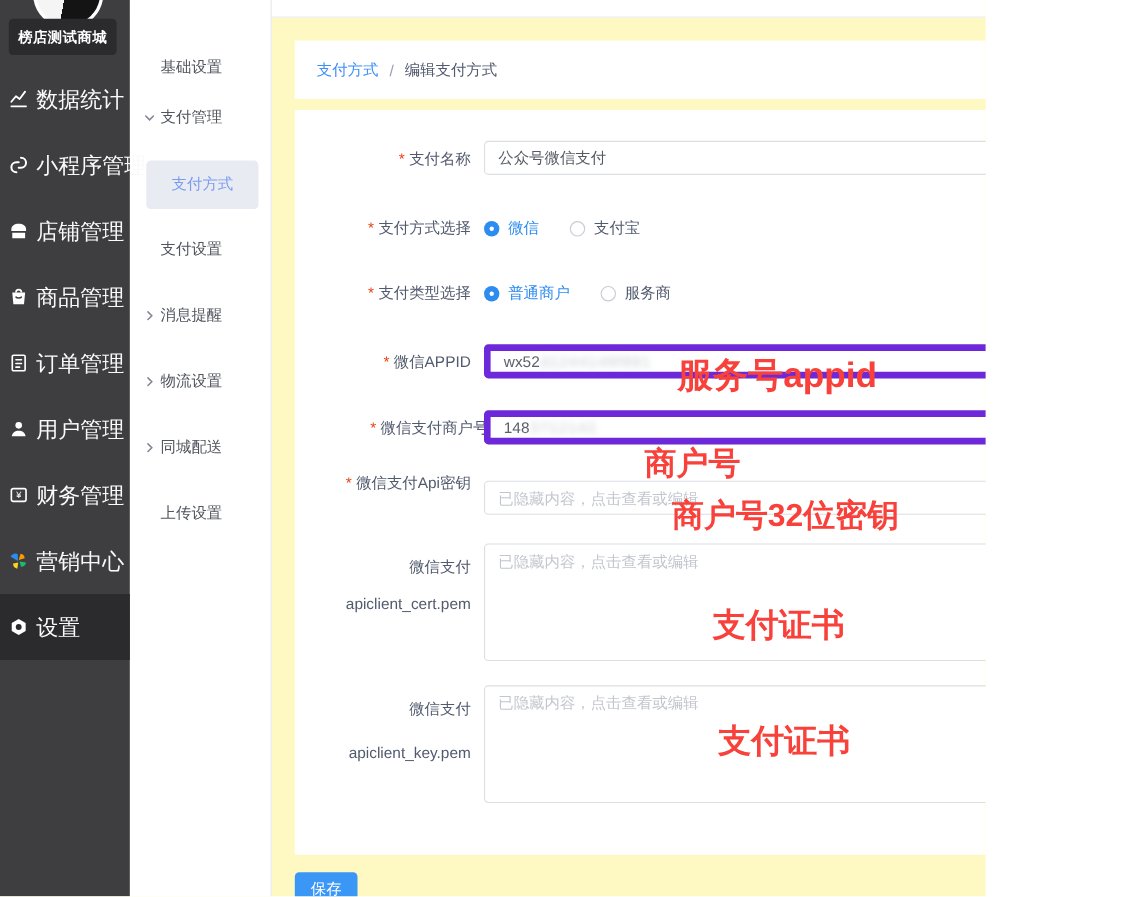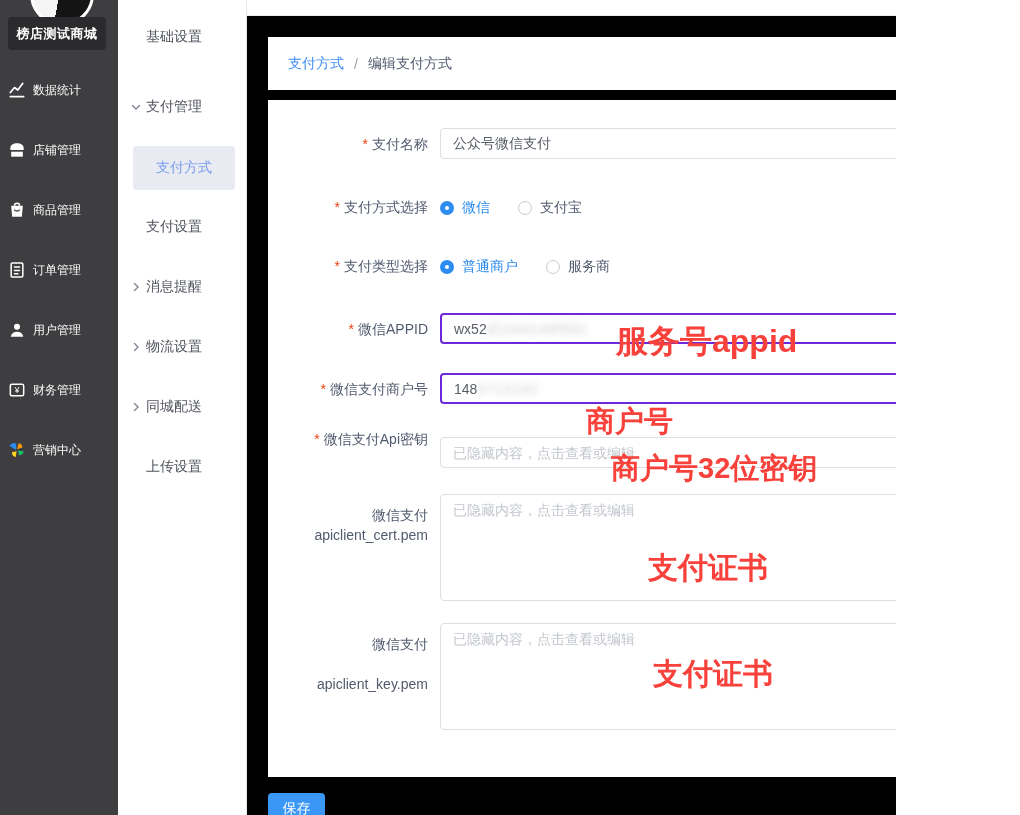--- a/index.html
+++ b/index.html
@@ -1,34 +1,34 @@
 <!DOCTYPE html>
 <html><head>
 <meta charset="utf-8">
 <style>
   html,body{margin:0;padding:0;}
-  .page{position:relative;width:896px;height:815px;overflow:hidden;background:#000000;
+  .page{position:relative;width:896px;height:815px;overflow:hidden;background:#fef9c3;
         font-family:"Liberation Sans","DejaVu Sans",sans-serif;color:#515a6e;}
 
   
   .topbar{position:absolute;left:118px;top:0;width:902px;height:15px;background:#fff;
           border-bottom:1px solid #ececee;z-index:2;}
 
   
   .sidebar{position:absolute;left:0;top:0;width:118px;height:815px;background:#3e3e41;z-index:5;}
   .avatar{position:absolute;left:30px;top:-38px;width:58px;height:58px;border-radius:50%;
           border:3px solid #fff;background:linear-gradient(100deg,#f5f5f5 46%,#141414 46%);}
   .brandbox{position:absolute;left:8px;top:17px;width:98px;height:33px;background:#2b2b2e;
             border-radius:4px;display:flex;align-items:center;justify-content:center;}
   .brandbox span{color:#fff;font-size:13px;font-weight:bold;letter-spacing:.5px;}
   .snav{position:absolute;left:0;top:60px;width:118px;}
   .snav-item{height:60px;display:flex;align-items:center;padding-left:7px;box-sizing:border-box;cursor:pointer;}
   .snav-item.active{background:#2b2b2e;}
   .snav-item .mi{width:20px;height:20px;flex:0 0 20px;margin-right:6px;}
-  .snav-item .lbl{color:#fafafa;font-size:12px;font-weight:500;white-space:nowrap;}
+  .snav-item .lbl{color:#fafafa;font-size:20px;font-weight:500;white-space:nowrap;}
 
   
   .subbar{position:absolute;left:118px;top:0;width:129px;height:815px;background:#fff;
           border-right:1px solid #e7e7ea;box-sizing:border-box;z-index:3;}
   .sub-item{position:absolute;left:0;width:129px;height:40px;display:flex;align-items:center;cursor:pointer;}
   .sub-item .chev{width:12px;height:12px;margin-left:12px;margin-right:4px;}
   .sub-item .txt{font-size:14px;color:#51555e;margin-left:28px;white-space:nowrap;}
   .sub-item.haschev .txt{margin-left:0;}
   .sub-active{position:absolute;left:15px;top:146px;width:102px;height:44px;background:#e9ebf2;
               border-radius:4px;display:flex;align-items:center;justify-content:center;cursor:pointer;}
@@ -44,21 +44,21 @@
   .form-card{position:absolute;left:268px;top:100px;width:760px;height:677px;background:#fff;z-index:1;}
 
   
   .flabel{position:absolute;left:0;width:160px;text-align:right;font-size:14px;color:#515a6e;white-space:nowrap;}
   .req{color:#ed4014;font-style:normal;margin-right:4px;}
   .ctrl{position:absolute;left:172px;width:498px;box-sizing:border-box;}
   .tin{width:498px;height:31px;box-sizing:border-box;border:1px solid #dcdee2;border-radius:4px;
        padding:0 12px;font-size:14px;color:#555b63;background:#fff;outline:none;
        font-family:"Liberation Sans","DejaVu Sans",sans-serif;}
   .tin::placeholder,.tarea::placeholder{color:#c2c6cd;}
-  .inputbox{width:498px;height:31px;box-sizing:border-box;border:2px solid #6d28d9;border-radius:4px;
+  .inputbox{width:498px;height:31px;box-sizing:border-box;border:6px solid #6d28d9;border-radius:4px;
             padding:0 12px;display:flex;align-items:center;background:#fff;cursor:text;}
   .inval{font-size:14px;color:#5a6069;}
   .smudge{font-size:14px;color:#b6bac1;filter:blur(3px);opacity:.75;letter-spacing:1px;}
   .tarea{width:498px;height:107px;box-sizing:border-box;border:1px solid #dcdee2;border-radius:4px;
          padding:7px 12px;font-size:14px;color:#555b63;background:#fff;outline:none;resize:both;
          font-family:"Liberation Sans","DejaVu Sans",sans-serif;}
   .radio-row{display:flex;align-items:center;}
   .radio{width:14px;height:14px;border-radius:50%;box-sizing:border-box;position:relative;
          background:#fff;border:1px solid #c9ccd4;cursor:pointer;flex:0 0 14px;}
   .radio.checked{background:#2d8cf0;border:none;}
@@ -94,20 +94,27 @@
     </div>
     <div class="snav">
       <div class="snav-item">
         <svg class="mi" viewBox="0 0 24 24" fill="none" stroke="#fff" stroke-width="2" stroke-linecap="round" stroke-linejoin="round">
             <path d="M4 15l5-6 4 3 6-8"></path>
             <path d="M4 20h16"></path>
           </svg>
         <span class="lbl">数据统计</span>
       </div>
       <div class="snav-item">
+        <svg class="mi" viewBox="0 0 24 24" fill="none" stroke="#fff" stroke-width="2.2" stroke-linecap="round">
+            <path d="M14.5 4a5.5 5.5 0 0 1 0 11H12"></path>
+            <path d="M9.5 20a5.5 5.5 0 0 1 0-11H12"></path>
+          </svg>
+        <span class="lbl">小程序管理</span>
+      </div>
+      <div class="snav-item">
         <svg class="mi" viewBox="0 0 24 24" fill="#fff">
             <path d="M4 10c0-4 3.5-6 8-6s8 2 8 6v2H4z"></path>
             <path d="M5 14h14v6H5z"></path>
           </svg>
         <span class="lbl">店铺管理</span>
       </div>
       <div class="snav-item">
         <svg class="mi" viewBox="0 0 24 24">
             <path fill="#fff" d="M5 7h14l-1.2 13H6.2z"></path>
             <path d="M9 7a3 3 0 0 1 6 0" fill="none" stroke="#fff" stroke-width="1.8"></path>
@@ -138,25 +145,31 @@
       </div>
       <div class="snav-item">
         <svg class="mi" viewBox="0 0 24 24">
             <path d="M11 12L3 7c2.5-3.5 6-4 8-2.5z" fill="#2d8cf0"></path>
             <path d="M12 11l2-7c3 .5 4.5 2.5 4.5 5z" fill="#ff9900"></path>
             <path d="M13 12.5l7 1c-.5 3-2.5 4.8-5.5 4.8z" fill="#19be6b"></path>
             <path d="M11.5 13.5l-1 7c-3-.5-4.8-2.7-4.6-5.7z" fill="#ffd21e"></path>
           </svg>
         <span class="lbl">营销中心</span>
       </div>
+      <div class="snav-item active">
+        <svg class="mi" viewBox="0 0 24 24">
+            <path fill="#fff" fill-rule="evenodd" d="M12 3.2l7.6 4.4v8.8L12 20.8 4.4 16.4V7.6zM12 8.8a3.2 3.2 0 1 0 0 6.4 3.2 3.2 0 0 0 0-6.4z"></path>
+          </svg>
+        <span class="lbl">设置</span>
+      </div>
     </div>
   </div>
 
   <div class="subbar">
-    <div class="sub-item" style="top:17px;">
+    <div class="sub-item" style="top:41px;">
       <span class="txt">基础设置</span>
     </div>
     <div class="sub-item haschev" style="top:87px;">
       <svg class="chev" viewBox="0 0 12 12" fill="none" stroke="#808695" stroke-width="1.4" stroke-linecap="round">
           <path d="M2.5 4.5L6 8l3.5-3.5"></path>
         </svg>
       <span class="txt">支付管理</span>
     </div>
     <div class="sub-active">
       <span class="txt">支付方式</span>
@@ -221,35 +234,35 @@
     </div>
 
     <div class="flabel" style="top:221px;"><i class="req">*</i><span>微信APPID</span></div>
     <div class="ctrl" style="top:213px;">
       <div class="inputbox">
         <span class="inval">wx52</span>
         <span class="smudge">d1244148f891</span>
       </div>
     </div>
 
-    <div class="flabel" style="top:281px;"><i class="req">*</i><span>微信支付商户号</span></div>
+    <div class="flabel" style="top:281px;padding-left:16px;"><i class="req">*</i><span>微信支付商户号</span></div>
     <div class="ctrl" style="top:273px;">
       <div class="inputbox">
         <span class="inval">148</span>
         <span class="smudge">3712142</span>
       </div>
     </div>
 
     <div class="flabel" style="top:331px;"><i class="req">*</i><span>微信支付Api密钥</span></div>
     <div class="ctrl" style="top:337px;">
       <input class="tin" type="text" placeholder="已隐藏内容，点击查看或编辑" style="">
     </div>
 
     <div class="flabel" style="top:407px;"><span>微信支付</span></div>
-    <div class="flabel" style="top:427px;"><span>apiclient_cert.pem</span></div>
+    <div class="flabel" style="top:441px;"><span>apiclient_cert.pem</span></div>
     <div class="ctrl" style="top:394px;">
       <textarea class="tarea" placeholder="已隐藏内容，点击查看或编辑" style=""></textarea>
     </div>
 
     <div class="flabel" style="top:536px;"><span>微信支付</span></div>
     <div class="flabel" style="top:576px;"><span>apiclient_key.pem</span></div>
     <div class="ctrl" style="top:523px;">
       <textarea class="tarea" placeholder="已隐藏内容，点击查看或编辑" style=""></textarea>
     </div>
   </div>

